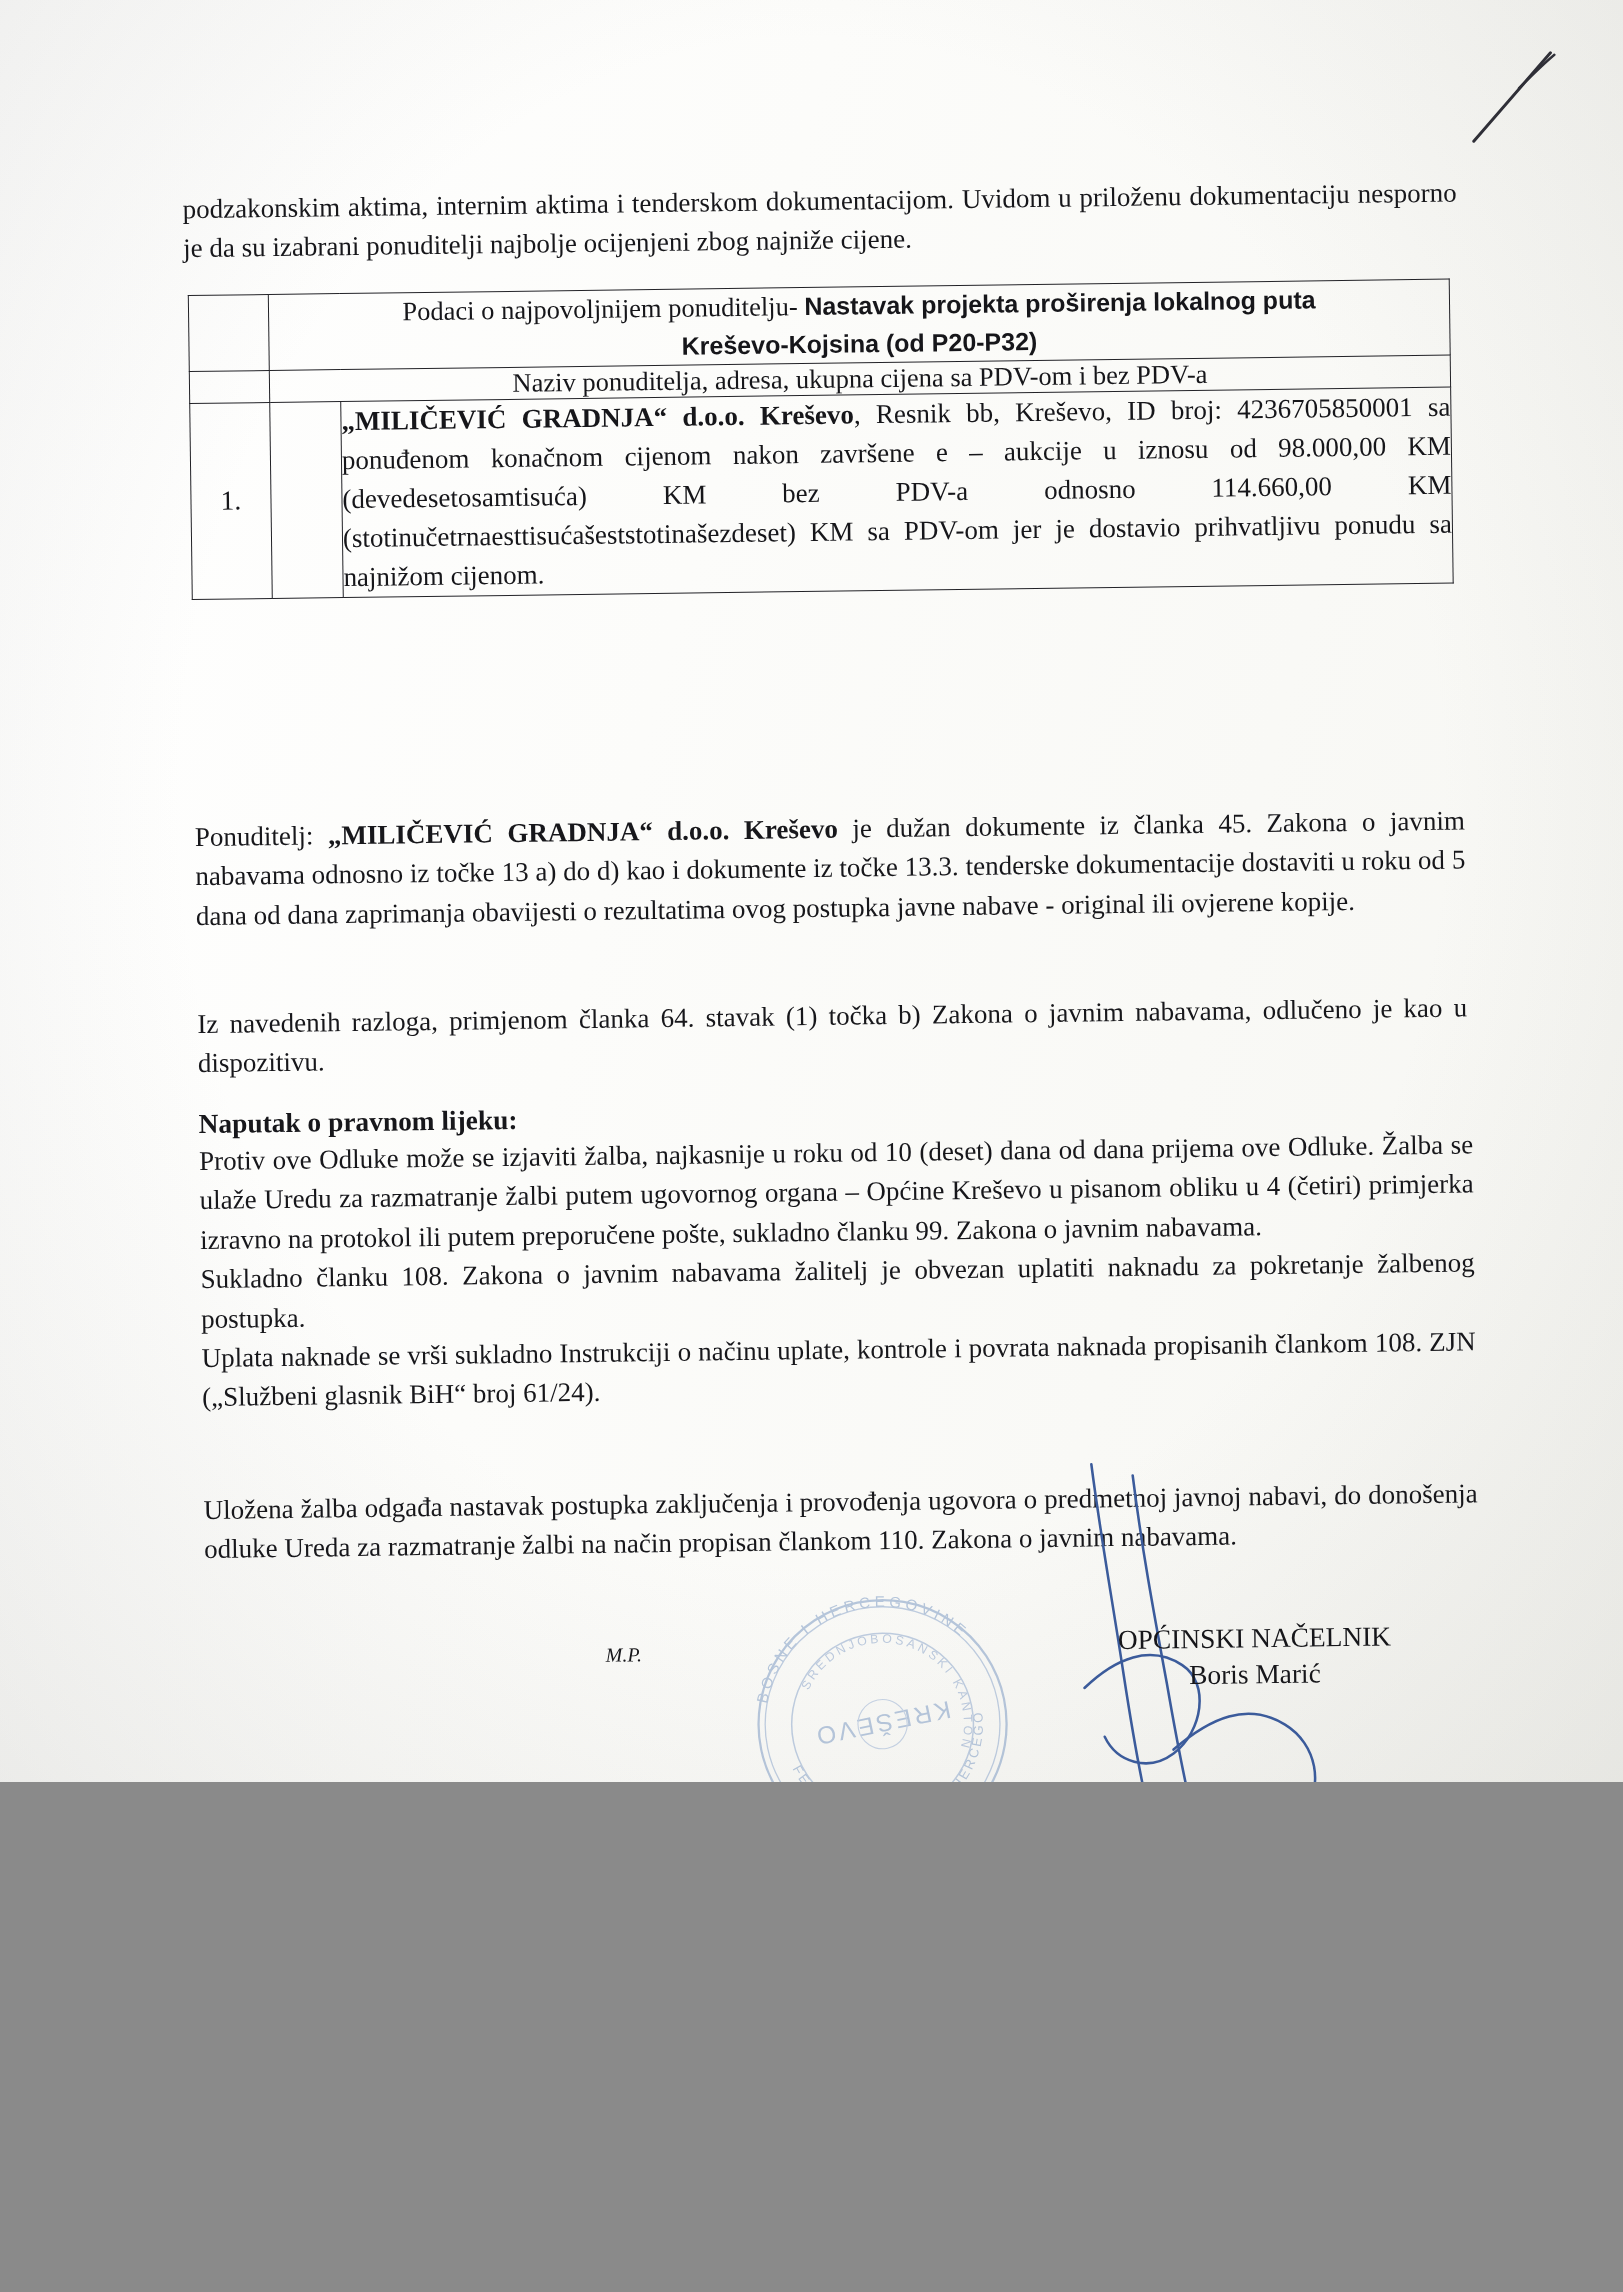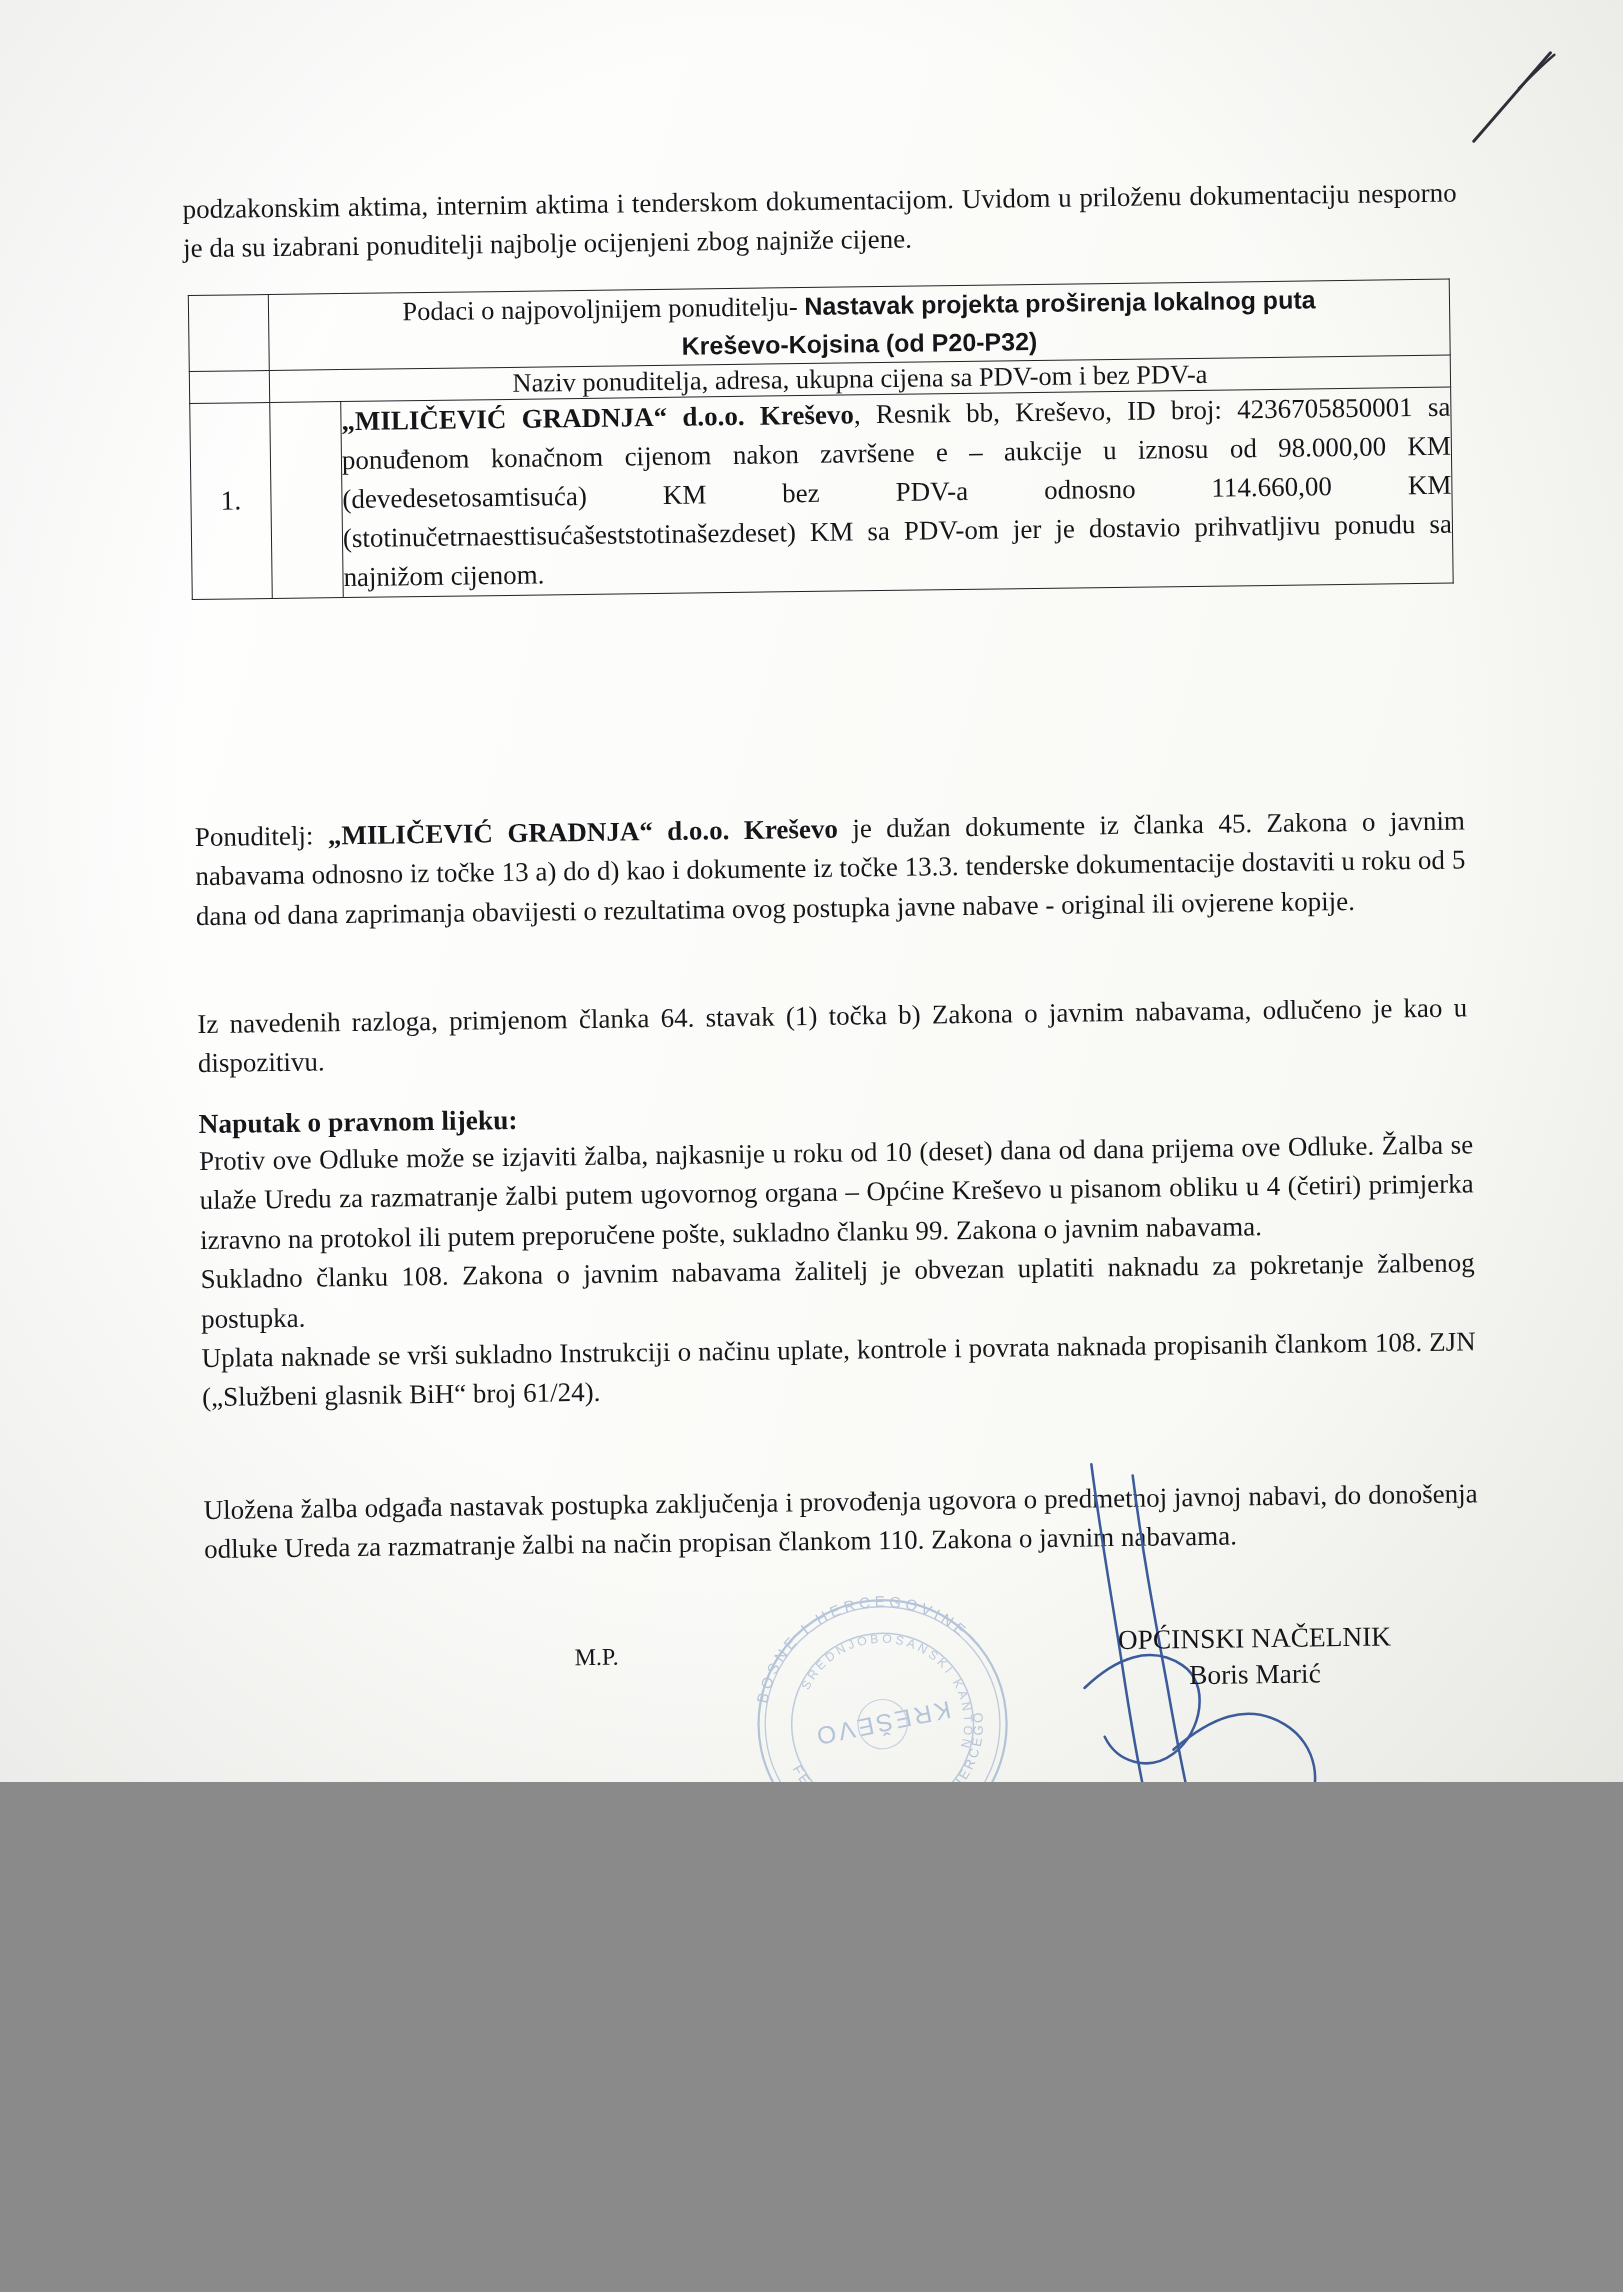--- a/index.html
+++ b/index.html
@@ -93,22 +93,23 @@
   
   #p-ponuditelj { left: 196px; top: 810px;  width: 1270px; }
   #p-razlozi    { left: 196px; top: 997px; width: 1270px; }
   #p-naputak-h  { left: 196px; top: 1096px; width: 1270px; font-weight: bold; font-size: 27.4px; }
   #p-naputak    { left: 196px; top: 1134px; width: 1274px; }
   #p-uloz       { left: 196px; top: 1483px; width: 1274px; }
 
   
   #mp-label {
     position: absolute;
-    left: 565px; top: 1641px;
-    font-size: 24px;
+    left: 596px; top: 1641px;
+    font-size: 20px;
+    font-style: italic;
   }
   #sig-right {
     position: absolute;
     left: 1039px; top: 1627px;
     width: 412px;
     text-align: center;
     font-size: 27.4px;
     line-height: 1.3;
   }
   #sig-right .name { font-size: 27.4px; }

